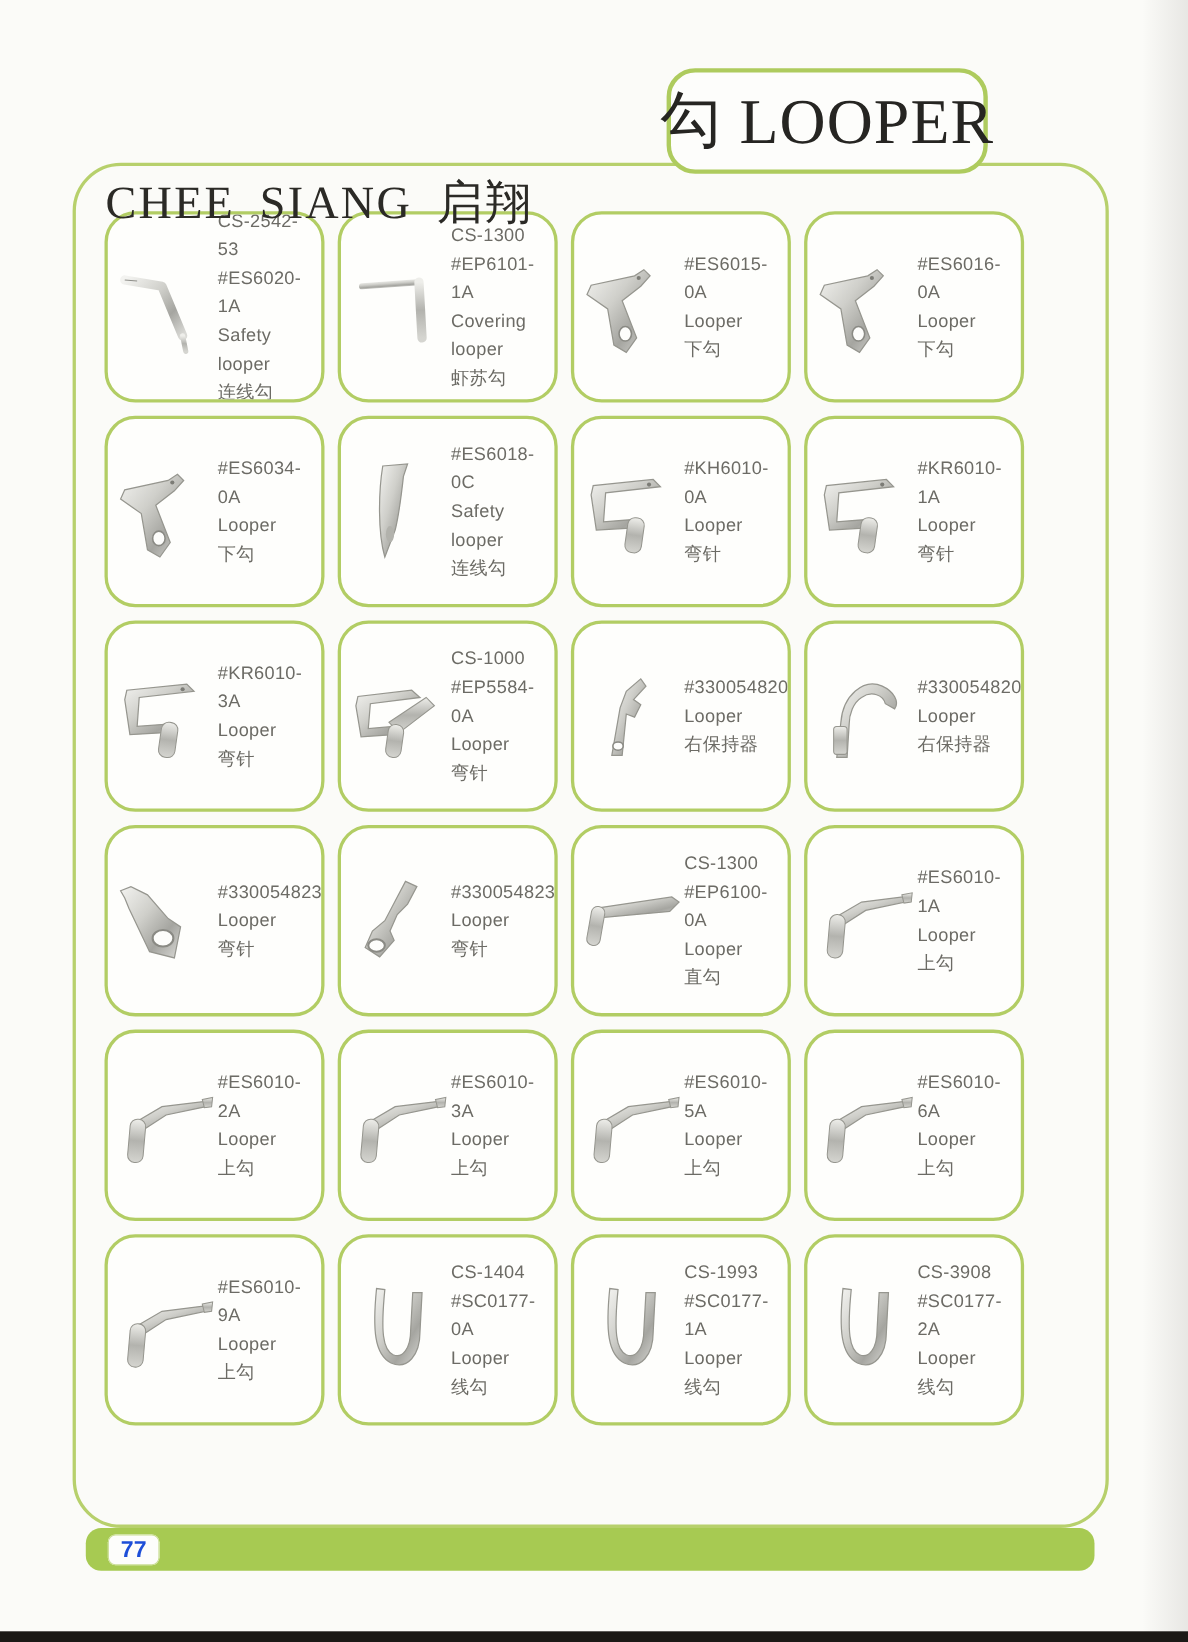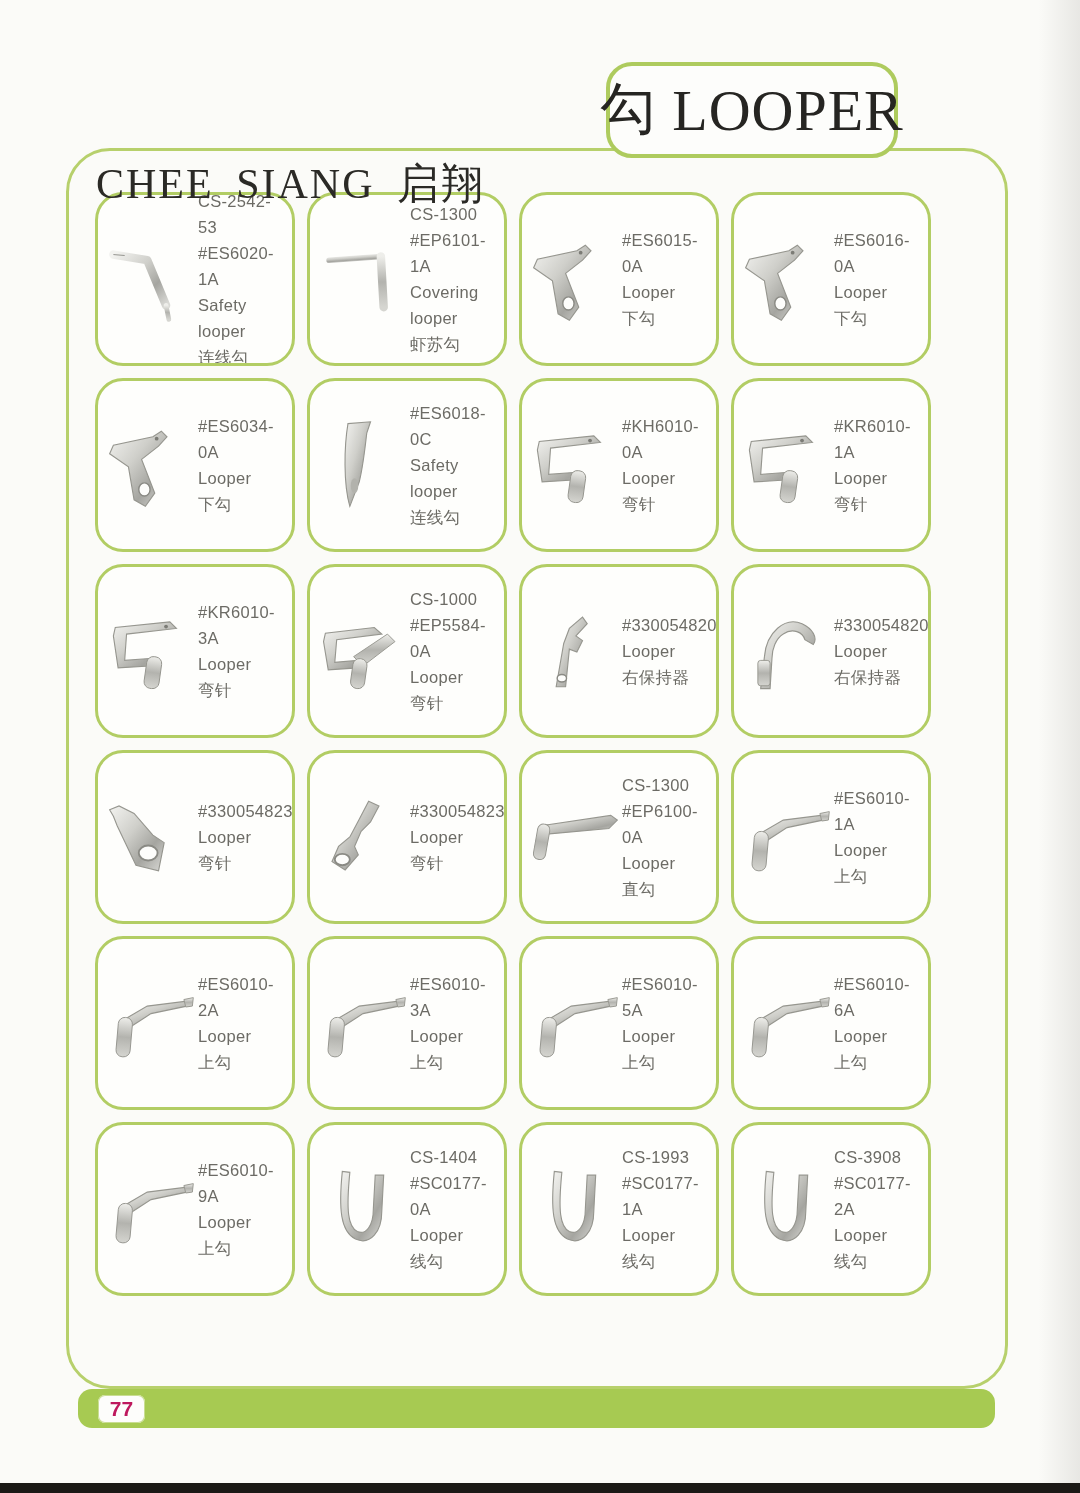--- a/index.html
+++ b/index.html
@@ -65,21 +65,21 @@
   .footer-bar {
     position:absolute; left:78px; top:1389px; width:917px; height:39px;
     background:#a7ca52; border-radius:14px;
     display:flex; align-items:center; z-index:5;
   }
   .page-badge {
     width:47px; height:28px; margin-left:20px;
     background:#fdfdfb; border-radius:7px;
     box-shadow:inset 0 0 0 1px #c9dd92;
     display:flex; align-items:center; justify-content:center;
-    font-weight:bold; font-size:21px; color:#be185d;
+    font-weight:bold; font-size:21px; color:#1d4ed8;
   }
   .footer-text {
     margin-left:16px; color:#ffffff; font-weight:bold;
     font-size:17.5px; letter-spacing:0.4px; white-space:nowrap;
   }
   .footer-text span { margin-right:10px; }
   
   .scan-right-band {
     position:absolute; right:0; top:0; width:42px; height:100%;
     background:linear-gradient(to right, rgba(0,0,0,0) 0%, rgba(60,55,50,0.10) 100%);

